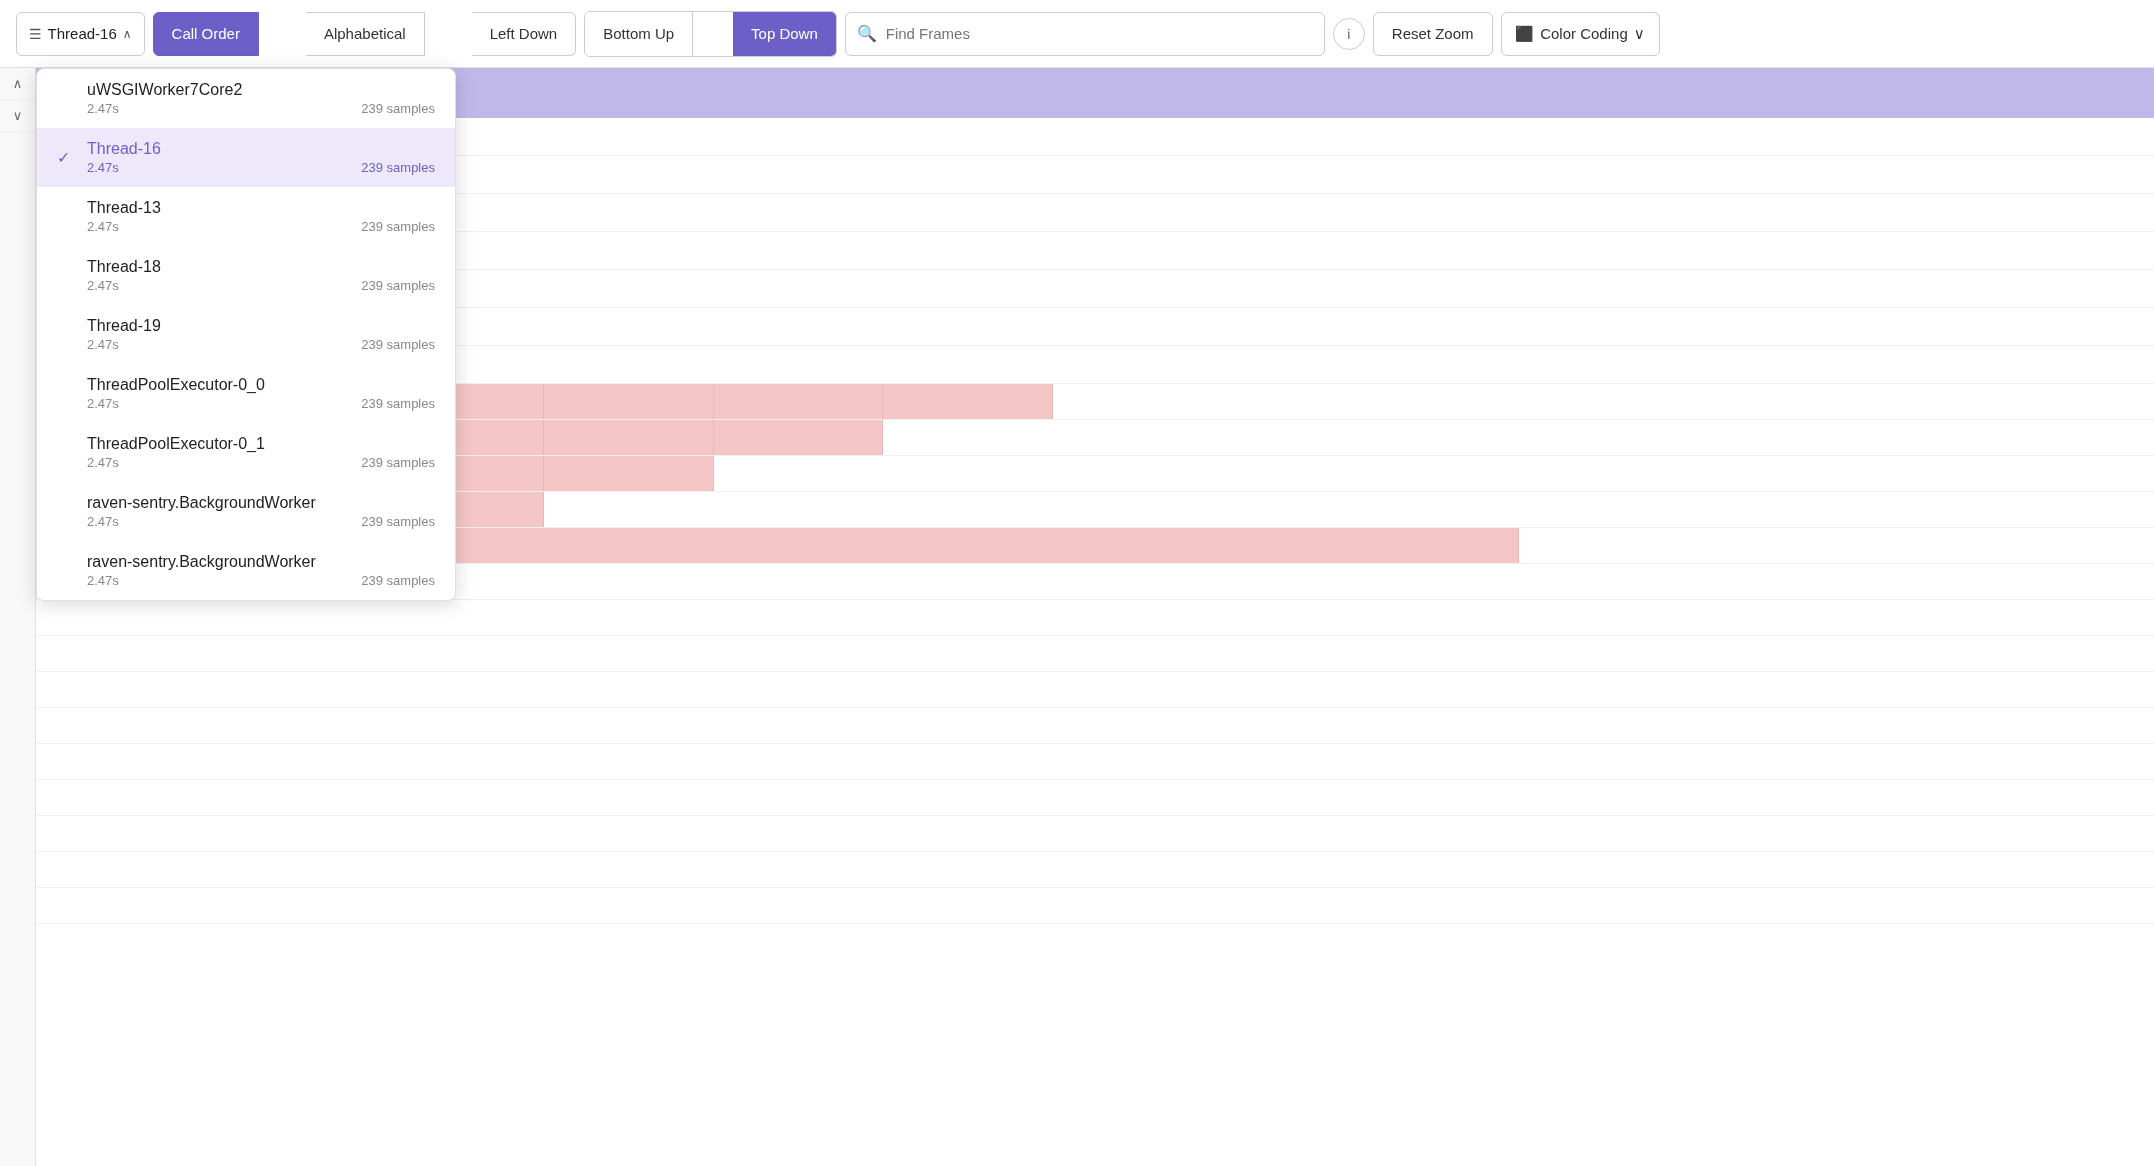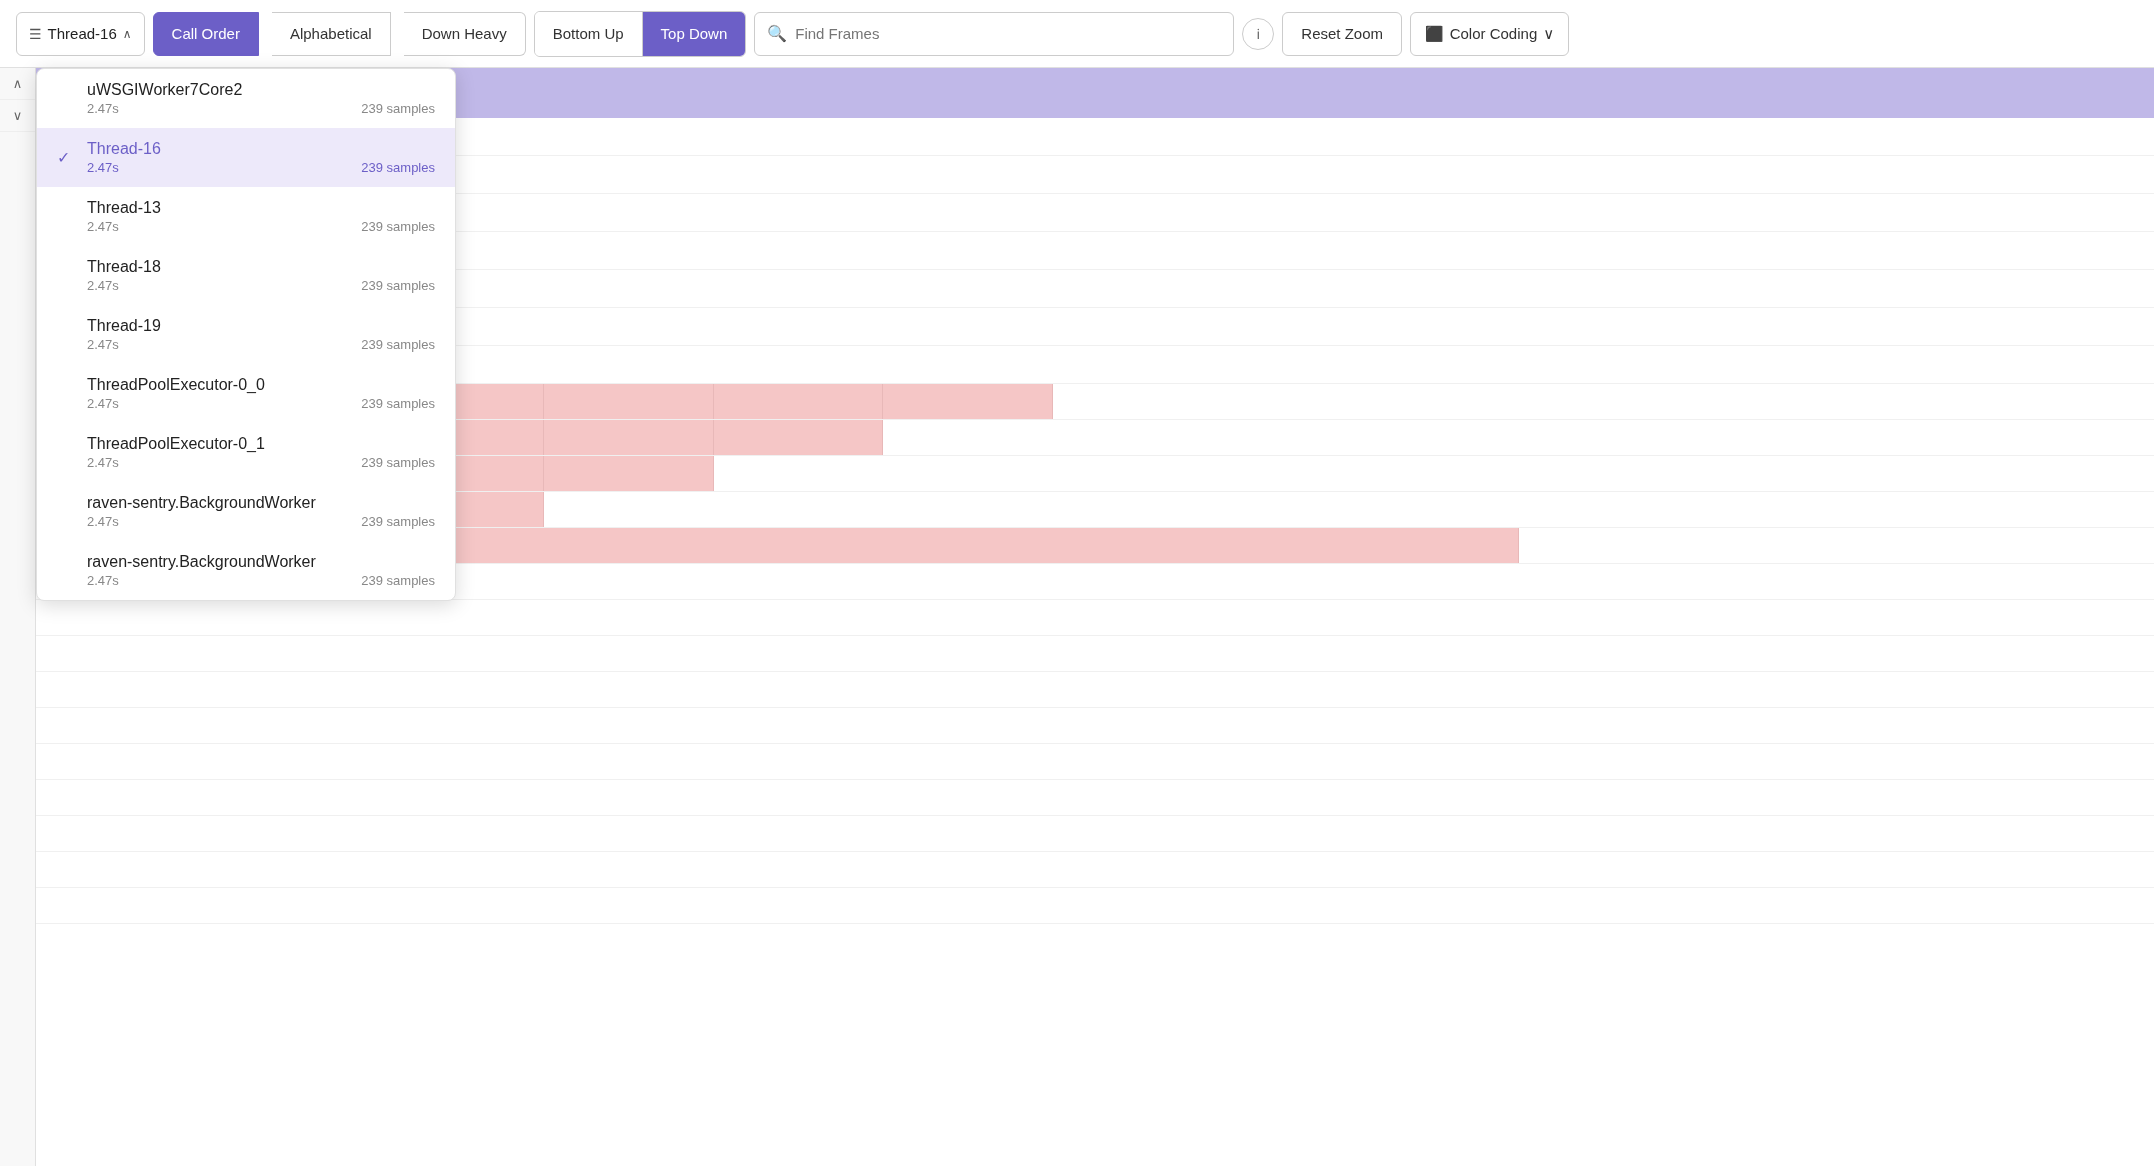--- a/index.html
+++ b/index.html
@@ -42,40 +42,40 @@
       color: #555;
     }
     .thread-selector .chevron {
       font-size: 12px;
       color: #555;
     }
 
     .btn-group {
       display: flex;
       align-items: center;
-      gap: 13px;
+      gap: 7px;
     }
 
     .btn {
       padding: 8px 18px;
       border: 1px solid #ccc;
       background: #fff;
       font-size: 15px;
       cursor: pointer;
       height: 44px;
       color: #333;
     }
     .btn:first-child { border-radius: 6px 0 0 6px; }
     .btn:last-child { border-radius: 0 6px 6px 0; }
     .btn.active {
       background: #6c5fc7;
       color: #fff;
       border-color: #6c5fc7;
     }
-    .btn:not(:first-child) { border-left: none; }
+    .btn:not(:first-child) { border-left: none; margin-left: 40px; }
 
     .direction-group {
       display: flex;
       align-items: center;
       border: 1px solid #ccc;
       border-radius: 6px;
       overflow: hidden;
     }
     .direction-group .btn {
       border: none;
@@ -331,21 +331,21 @@
 
   <div class="thread-selector">
     <span class="hamburger">☰</span>
     <span>Thread-16</span>
     <span class="chevron">∧</span>
   </div>
 
   <div class="btn-group">
     <button class="btn active">Call Order</button>
     <button class="btn">Alphabetical</button>
-    <button class="btn">Down Heavy</button>
+    <button class="btn">Left Down</button>
   </div>
 
   <div class="direction-group">
     <button class="btn">Bottom Up</button>
     <button class="btn active">Top Down</button>
   </div>
 
   <div class="search-box">
     <span>🔍</span>
     <input type="text" placeholder="Find Frames" style="">

